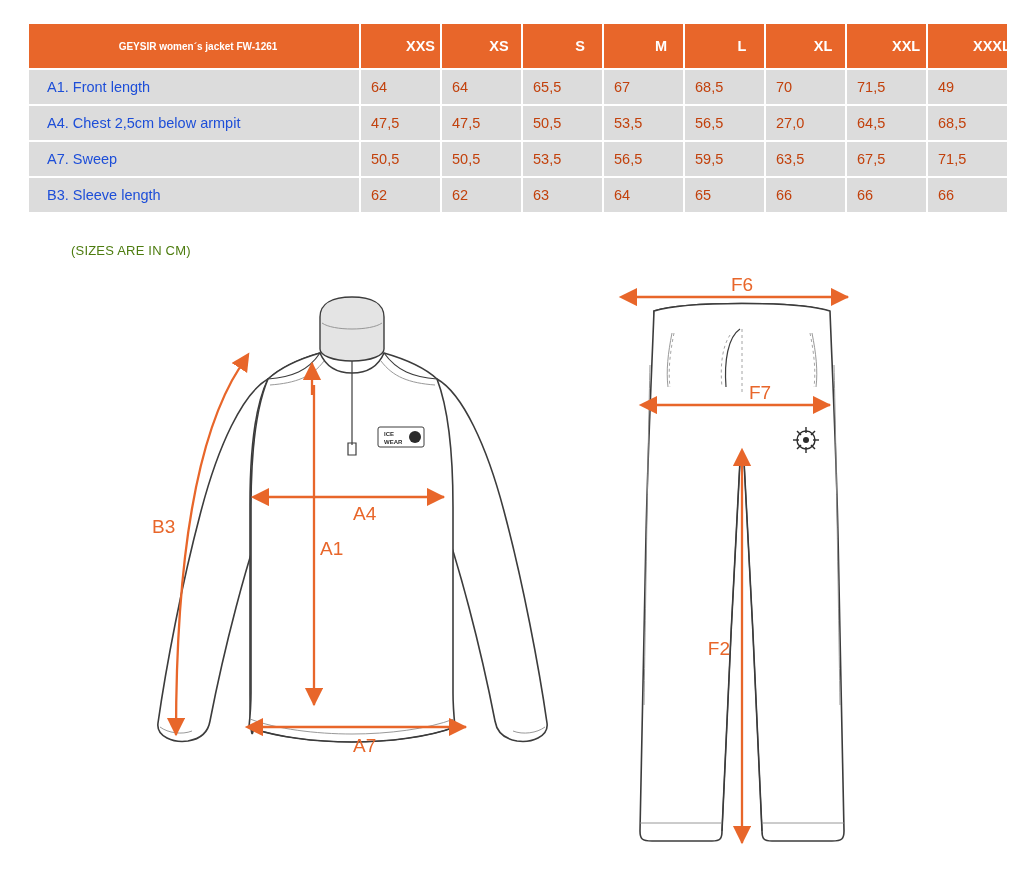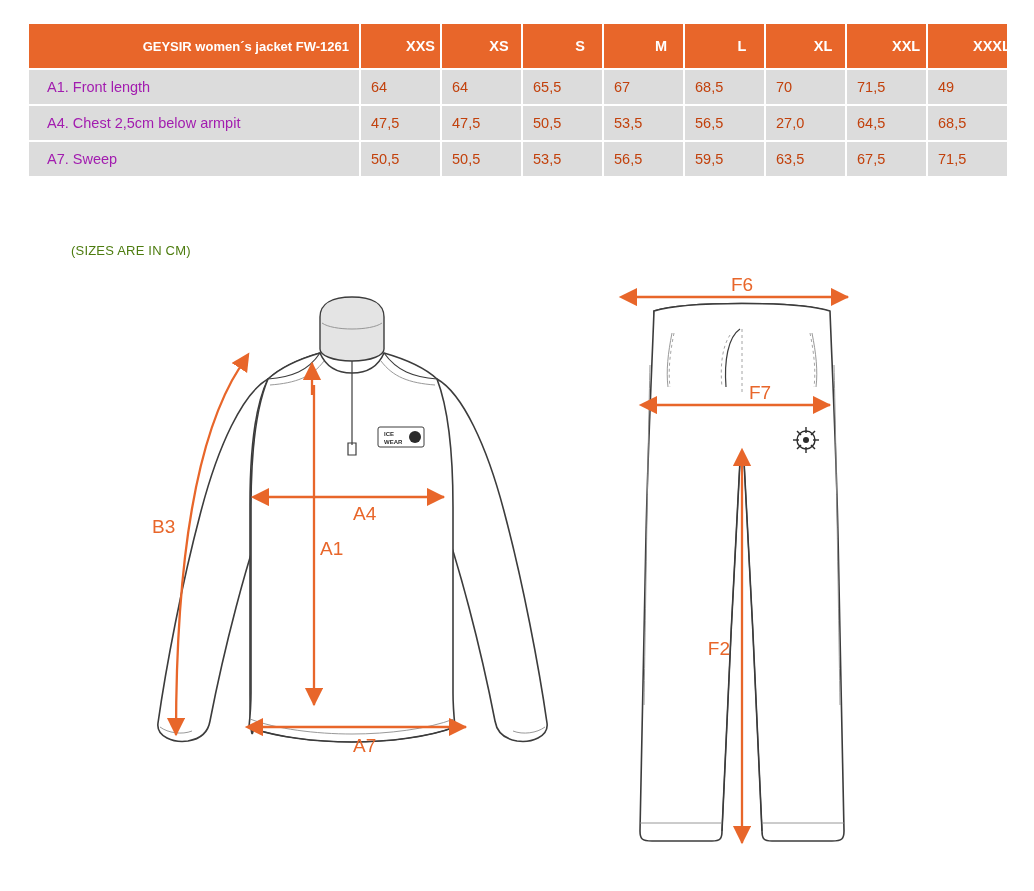--- a/index.html
+++ b/index.html
@@ -43,33 +43,33 @@
   table.size-table thead th {
     background: #e8662a;
     color: #ffffff;
     font-weight: bold;
     text-align: center;
     height: 44px;
     font-size: 14.5px;
     padding-left: 45px;
   }
   table.size-table thead th.first-col {
-    text-align: right;
+    text-align: center;
     padding-left: 18px;
-    font-size: 13px;
+    font-size: 10px;
   }
   table.size-table tbody td {
     background: #dcdcdc;
     color: #c2410c;
     font-size: 14.5px;
   }
   table.size-table tbody td.label-cell {
     text-align: left;
     padding-left: 18px;
-    color: #a21caf;
+    color: #1d4ed8;
   }
   col.c-first { width: 332px; }
   col.c-size  { width: 81px; }
 
   .units-note {
     position: absolute;
     left: 71px;
     top: 243px;
     color: #4d7c0f;
     font-size: 13px;
@@ -194,20 +194,31 @@
         <tr>
           <td class="label-cell">A7. Sweep</td>
           <td>50,5</td>
           <td>50,5</td>
           <td>53,5</td>
           <td>56,5</td>
           <td>59,5</td>
           <td>63,5</td>
           <td>67,5</td>
           <td>71,5</td>
+        </tr>
+        <tr>
+          <td class="label-cell">B3. Sleeve length</td>
+          <td>62</td>
+          <td>62</td>
+          <td>63</td>
+          <td>64</td>
+          <td>65</td>
+          <td>66</td>
+          <td>66</td>
+          <td>66</td>
         </tr>
       </tbody>
     </table>
   </div>
 
   <div class="units-note">(SIZES ARE IN CM)</div>
 
   <div class="illustration">
     <svg width="1034" height="610" viewBox="0 0 1034 610" xmlns="http://www.w3.org/2000/svg">
       <defs>

